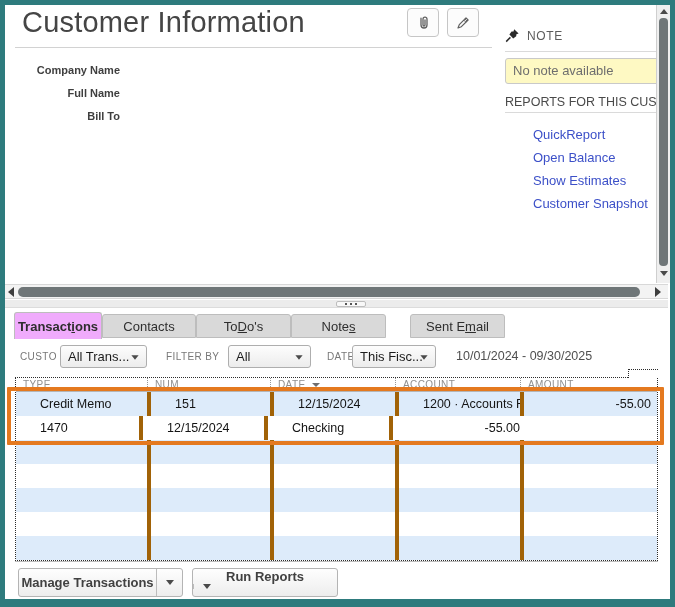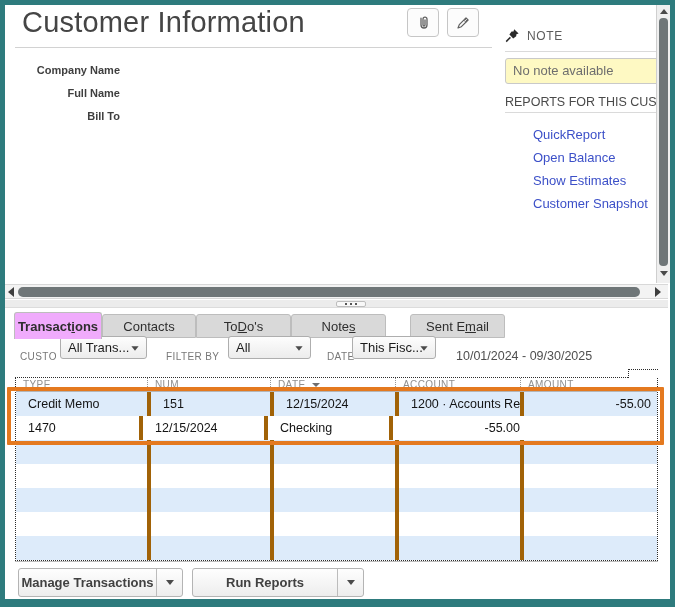--- a/index.html
+++ b/index.html
@@ -53,53 +53,53 @@
 
   
   .tab { position:absolute; top:314px; height:24px; background:#D9D9D9; border:1px solid #bdbdbd;
          border-top-left-radius:3px; border-top-right-radius:3px; font-size:13px; color:#2e2e2e;
          display:flex; align-items:center; justify-content:center; cursor:pointer; }
   .tab.active { top:312px; height:27px; background:#f0abfc; border-bottom:none; font-weight:bold; z-index:6; }
   .tab u { text-decoration:underline; }
 
   
   .flt-label { position:absolute; top:351px; font-size:10px; color:#787878; letter-spacing:.4px; }
-  .dropdown { position:absolute; top:336px; height:23px; border:1px solid #aeaeae; border-radius:3px;
+  .dropdown { position:absolute; top:345px; height:23px; border:1px solid #aeaeae; border-radius:3px;
               background:linear-gradient(#fdfdfd,#ececec); font-size:13px; color:#1c1c1c;
               display:flex; align-items:center; padding-left:7px; cursor:pointer; }
   .dropdown .tri-down { position:absolute; right:7px; top:9px; transform:scale(.9); }
   .date-range { position:absolute; left:456px; top:349px; font-size:12.5px; color:#4f4f4f; }
 
   
   .table-wrap { position:absolute; left:15px; top:377px; width:643px; height:184px; border:1px dotted #2b2b2b; background:#fff; }
   .thead { display:flex; height:14px; border-bottom:1px solid #b5b5b5; }
   .hcell { font-size:10px; color:#8f8f8f; letter-spacing:.4px; padding-left:7px; display:flex; align-items:center; gap:6px; overflow:hidden; }
   .hcell + .hcell { border-left:1px dotted #979797; }
   .trow { display:flex; height:24px; }
   .trow:nth-child(even) { background:#DDEBFA; }
-  .cell { font-size:12.5px; color:#141414; padding-left:12px; line-height:24px; overflow:hidden; white-space:nowrap; }
+  .cell { font-size:12.5px; color:#141414; padding-left:24px; line-height:24px; overflow:hidden; white-space:nowrap; }
   .cell + .cell { border-left:4px solid #a16207; }
   .c1{width:131px;} .c2{width:123px;} .c3{width:125px;} .c4{width:125px;} .c5{width:137px;}
   .cell.c5 { text-align:right; padding-right:6px; padding-left:0; }
   .sort-tri { width:0;height:0;border-left:4px solid transparent;border-right:4px solid transparent;border-top:4px solid #6e6e6e; }
   .table-corner { position:absolute; left:628px; top:369px; width:30px; height:9px; background:#fff;
                   border-top:1px dotted #2b2b2b; border-left:1px dotted #2b2b2b; z-index:4; }
   .table-underline { position:absolute; left:15px; top:561px; width:643px; height:1px; background:#bdbdbd; }
 
   
   .highlight-rect { position:absolute; left:7px; top:387px; width:657px; height:58px; border:4px solid #E4791F;
                     border-radius:1px; z-index:20; pointer-events:none; }
 
   
   .split-btn { position:absolute; top:568px; height:29px; border:1px solid #b4b4b4; border-radius:3px;
                background:linear-gradient(#fefefe,#ededed); display:flex; align-items:stretch; cursor:pointer; }
   .sb-label { display:flex; align-items:center; justify-content:center; font-size:13px; font-weight:bold; color:#414141; }
   .sb-arrow { width:26px; border-left:1px solid #bcbcbc; display:flex; align-items:center; justify-content:center; }
   .btn-manage{left:18px;} .btn-manage .sb-label{width:137px;}
-  .btn-run{left:192px;} .btn-run .sb-label{width:144px;}
+  .btn-run{left:192px;flex-direction:column;} .btn-run .sb-label{width:144px;}
 
   svg { display:block; }
 </style>
 </head>
 <body>
 
 <div id="screen">
 
   <div class="page-title">Customer Information</div>
 

